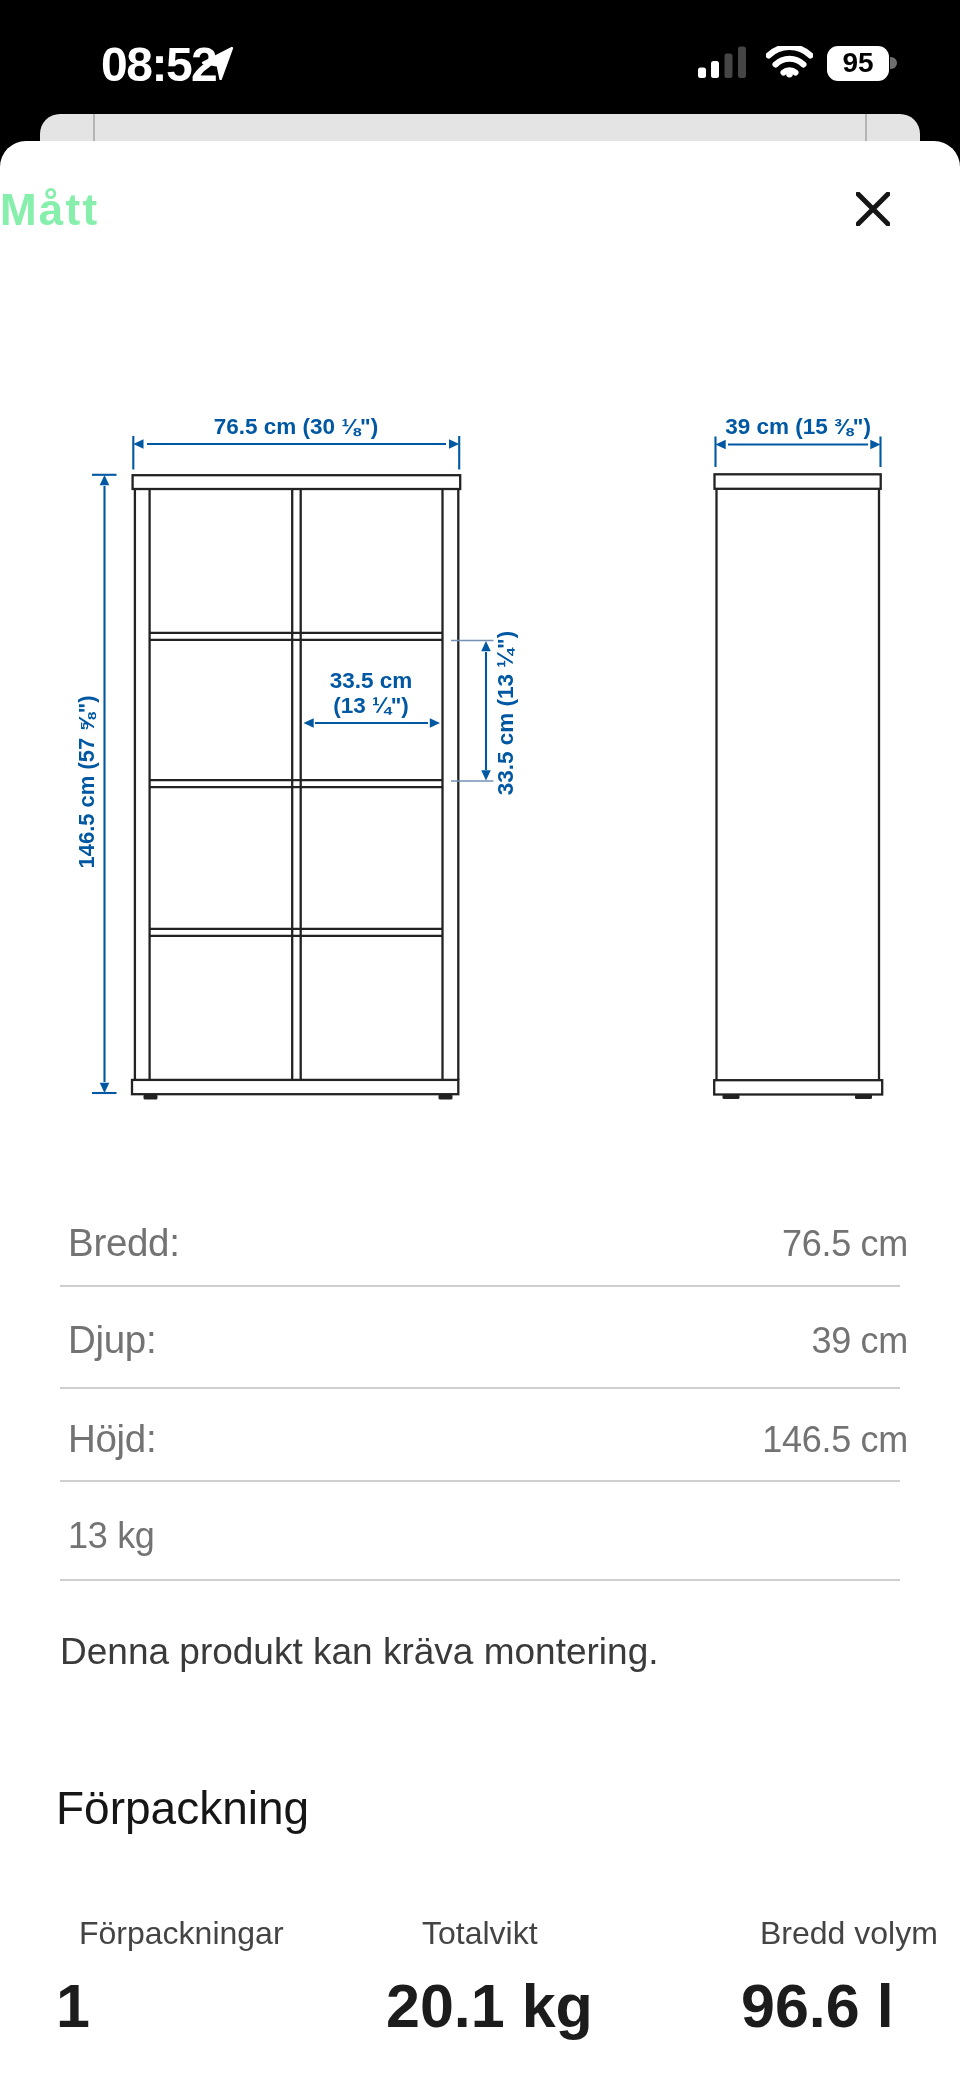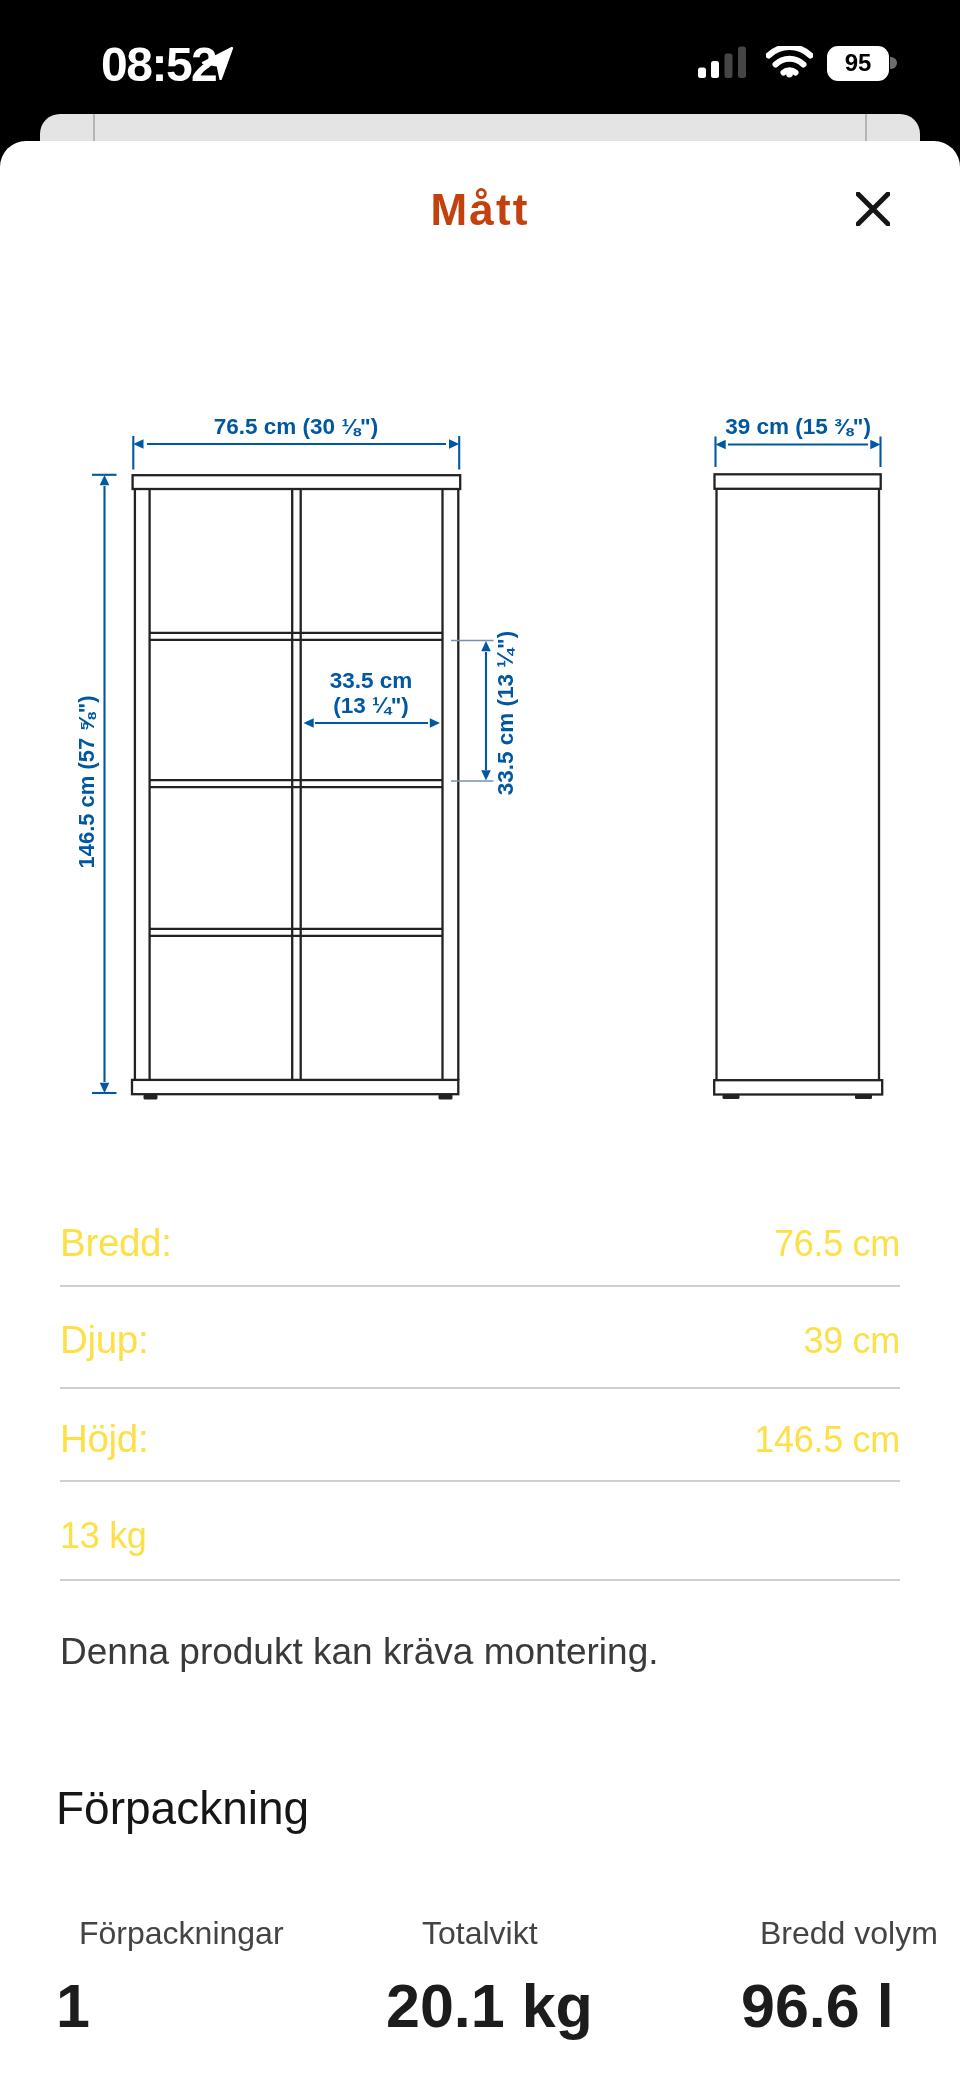--- a/index.html
+++ b/index.html
@@ -5,24 +5,24 @@
   html,body{margin:0;padding:0;}
   body{width:960px;height:2078px;background:#000;font-family:"Liberation Sans",sans-serif;position:relative;overflow:hidden;}
   .abs{position:absolute;}
   
   .time{left:74px;top:37px;color:#fff;font-size:48px;font-weight:bold;letter-spacing:-1.5px;margin-left:27px;}
   
   .graycard{left:40px;top:114px;width:880px;height:60px;background:#e4e4e4;border-radius:20px 20px 0 0;}
   .gline{top:114px;width:2px;height:29px;background:#b5b5b5;}
   
   .sheet{left:0;top:141px;width:960px;height:1937px;background:#fff;border-radius:26px 26px 0 0;}
-  .title{left:0;top:184px;width:960px;text-align:center;font-size:44px;line-height:52px;font-weight:bold;color:#c2410c;letter-spacing:2.2px;}
+  .title{left:0;top:184px;width:960px;font-size:44px;line-height:52px;font-weight:bold;color:#86efac;letter-spacing:2.2px;}
   
   .sep{left:60px;width:840px;height:2px;background:#cfcfcf;}
-  .rowtext{left:60px;width:840px;display:flex;justify-content:space-between;align-items:baseline;font-size:38.5px;color:#fde047;line-height:46px;letter-spacing:-0.3px;gap:28px;}
+  .rowtext{left:68px;width:840px;display:flex;justify-content:space-between;align-items:baseline;font-size:38.5px;color:#737373;line-height:46px;letter-spacing:-0.3px;gap:28px;}
   .rowtext span:last-child{font-size:36px;}
   .para{left:60px;font-size:37px;color:#3a3a3a;line-height:42px;}
   .h2{left:56px;font-size:46px;font-weight:normal;color:#161616;line-height:54px;}
   .collabel{font-size:32px;color:#444;line-height:40px;margin-left:19px;}
   .colvalue{font-size:61px;font-weight:bold;color:#1c1c1c;line-height:68px;}
 </style>
 </head>
 <body>
 
 <div class="abs time">08:52</div>
@@ -37,21 +37,21 @@
   <rect x="40" y="2.5" width="8" height="31.5" rx="2.5" fill="#454545"></rect>
 </svg>
 
 <svg class="abs" style="left:766px;top:46px" width="47" height="32" viewBox="0 0 47 32">
   <path d="M2.5 9.5 A 30 30 0 0 1 44.5 9.5" fill="none" stroke="#fff" stroke-width="6" stroke-linecap="round"></path>
   <path d="M9.5 18.5 A 20 20 0 0 1 37.5 18.5" fill="none" stroke="#fff" stroke-width="6" stroke-linecap="round"></path>
   <path d="M17.5 26.5 A 9 9 0 0 1 29.5 26.5" fill="none" stroke="#fff" stroke-width="6" stroke-linecap="round"></path>
   <circle cx="23.5" cy="28" r="3.4" fill="#fff"></circle>
 </svg>
 
-<div class="abs" style="left:827px;top:46px;width:62px;height:34.5px;background:#fff;border-radius:11px;text-align:center;font-size:24px;font-weight:bold;color:#000;line-height:34.5px;">95</div>
+<div class="abs" style="left:827px;top:46px;width:62px;height:34.5px;background:#fff;border-radius:11px;text-align:center;font-size:28px;font-weight:bold;color:#000;line-height:34.5px;">95</div>
 <div class="abs" style="left:889.5px;top:57px;width:7px;height:11.5px;background:#6e6e6e;border-radius:0 7px 7px 0;"></div>
 
 <div class="abs graycard"></div>
 <div class="abs gline" style="left:93px;"></div>
 <div class="abs gline" style="left:865px;"></div>
 <div class="abs sheet"></div>
 <div class="abs title">Mått</div>
 <svg class="abs" style="left:855.5px;top:192px" width="34" height="34" viewBox="0 0 34 34">
   <path d="M2 2 L32 32 M32 2 L2 32" stroke="#161616" stroke-width="5" stroke-linecap="round"></path>
 </svg>

